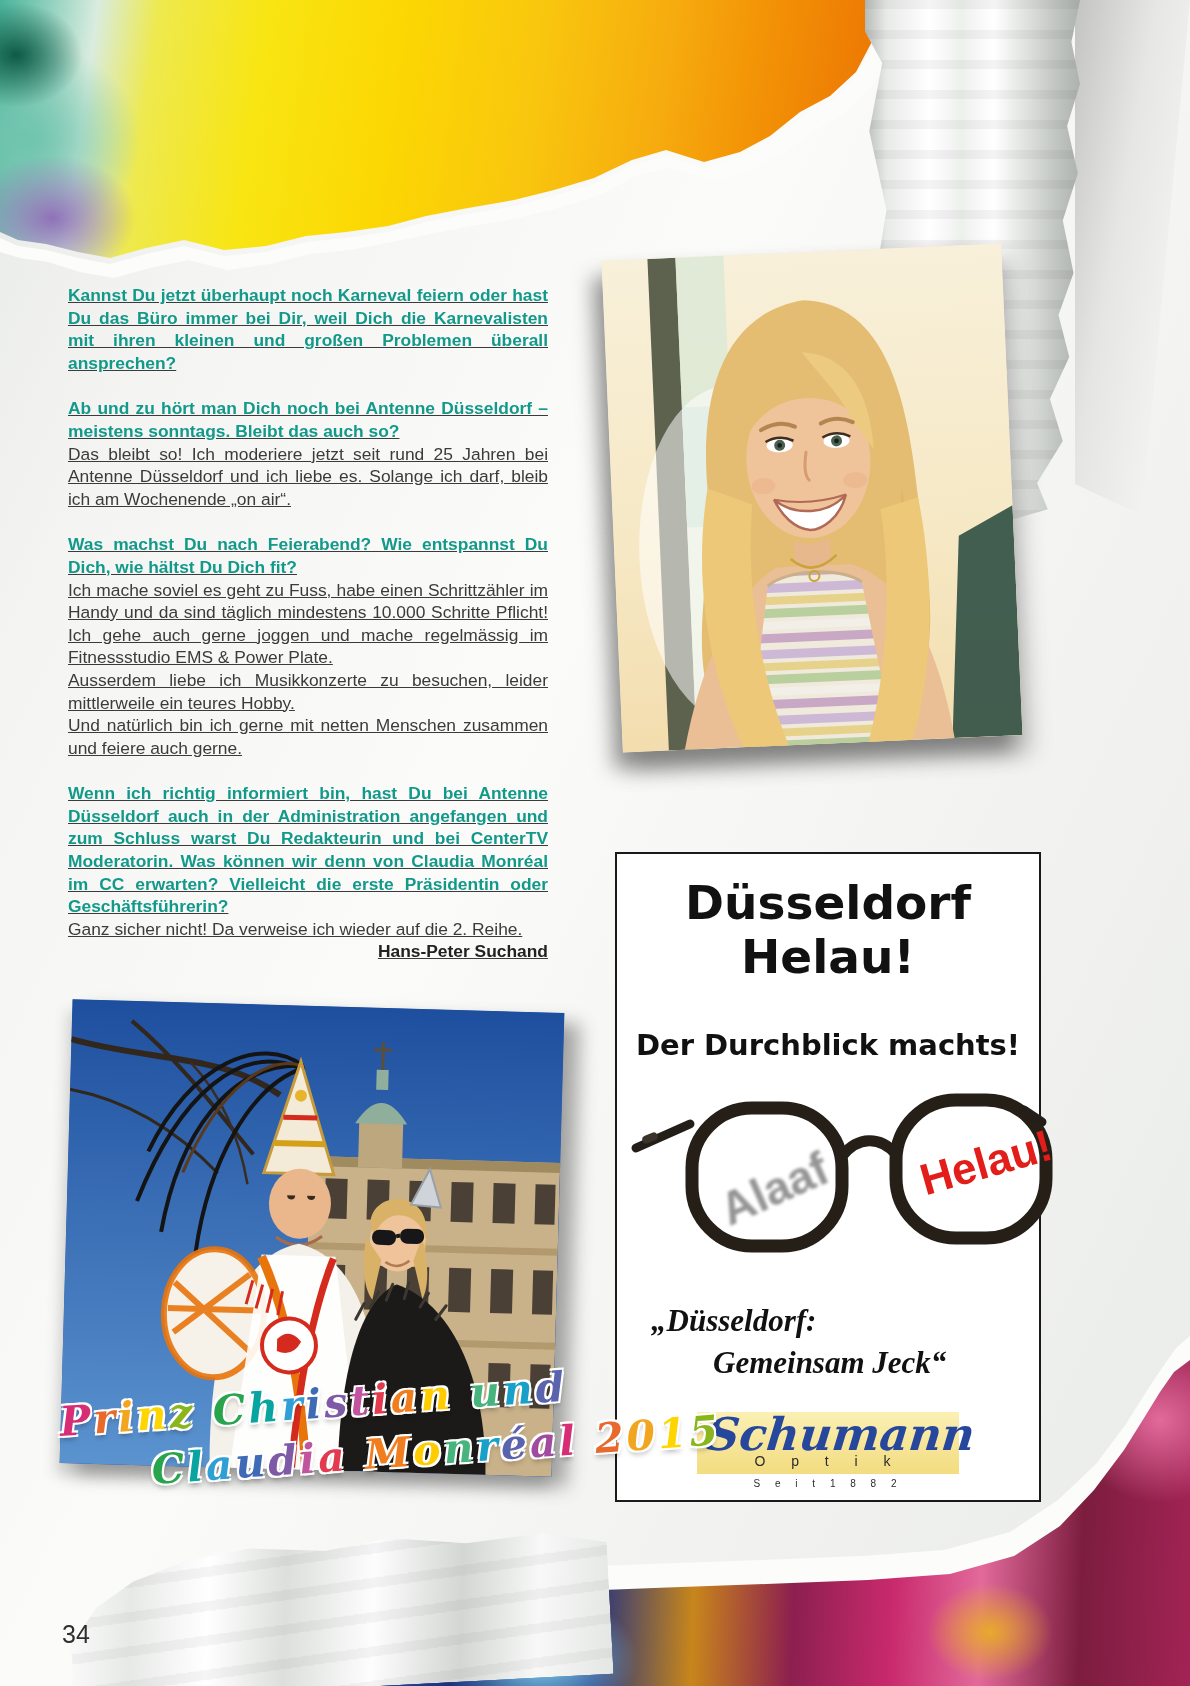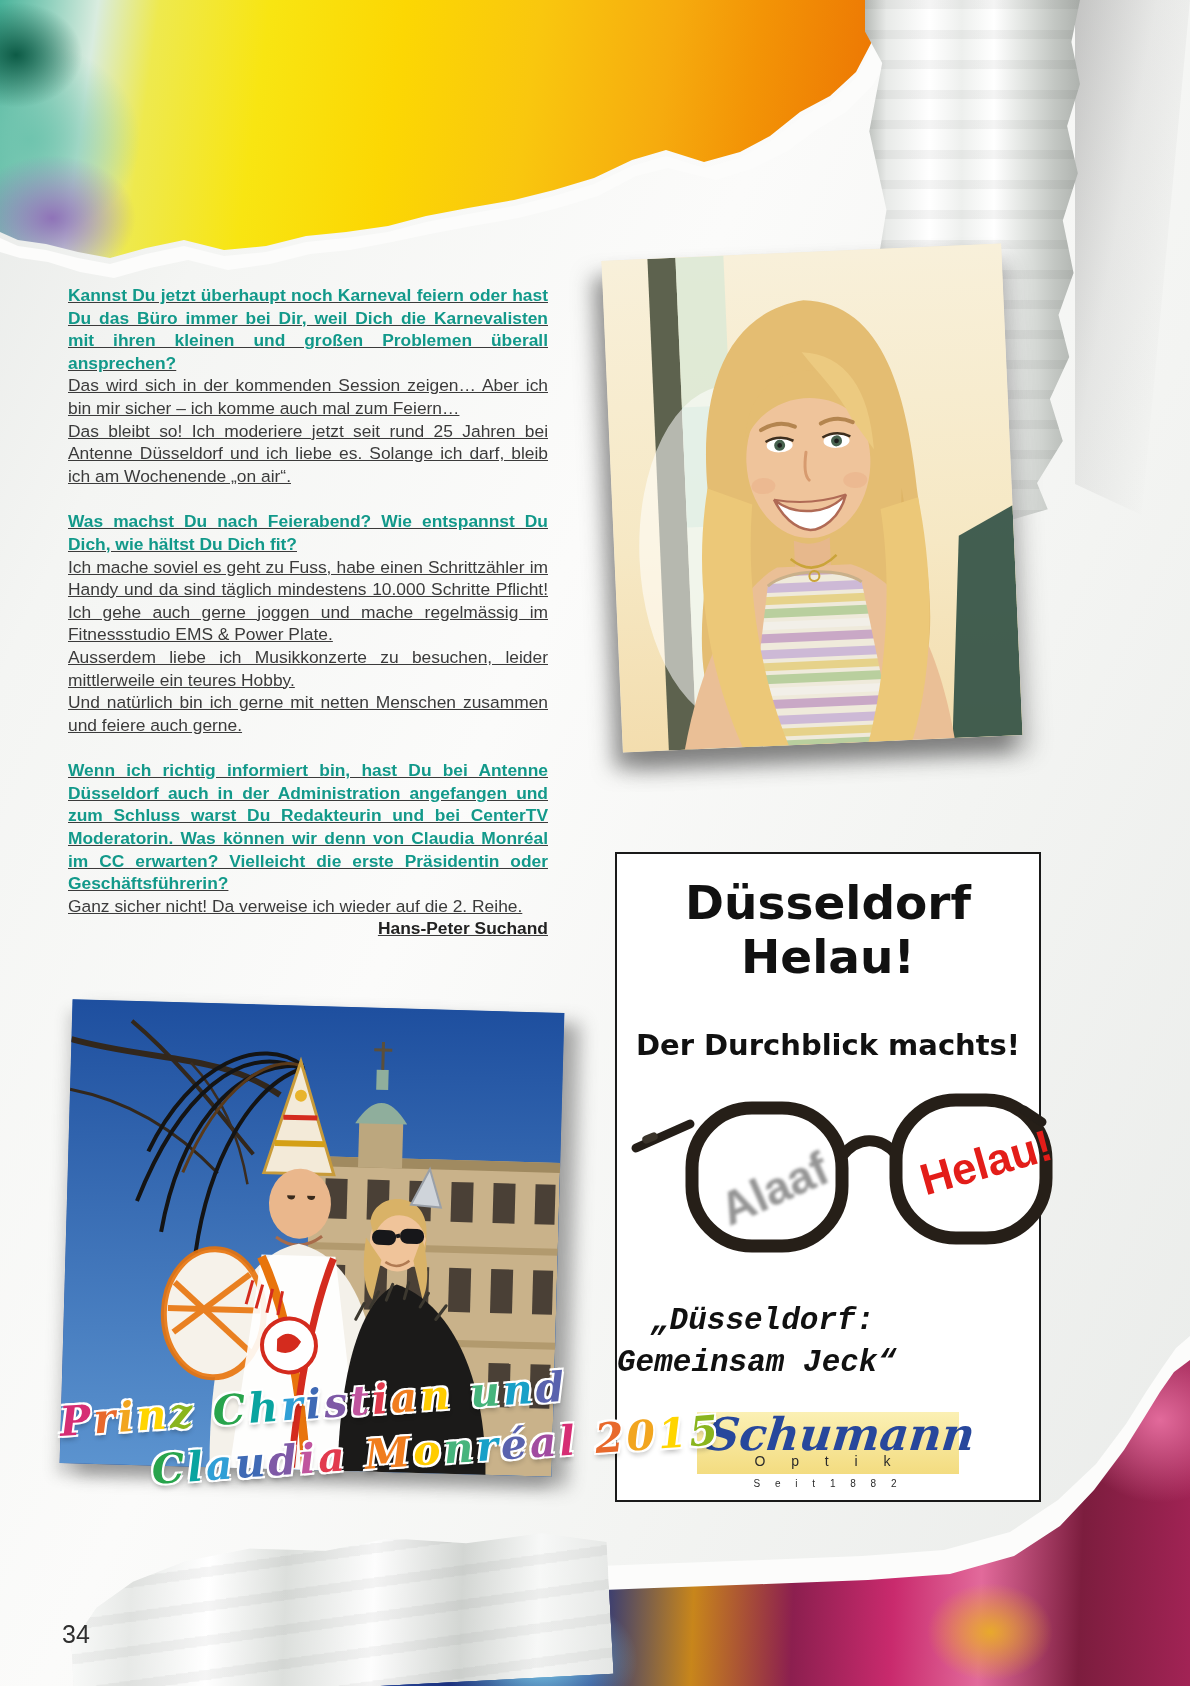--- a/index.html
+++ b/index.html
@@ -101,24 +101,24 @@
   .ad-box{
     left:615px;top:852px;width:426px;height:650px;z-index:6;
     background:#ffffff;border:2px solid #1a1a1a;box-sizing:border-box;
     display:flex;flex-direction:column;align-items:center;
   }
   .ad-title{font-family:"DejaVu Sans",sans-serif;font-weight:bold;font-size:47px;
     line-height:54px;color:#111;text-align:center;margin-top:22px;}
   .ad-slogan{font-family:"DejaVu Sans",sans-serif;font-weight:bold;
     font-size:29px;color:#111;margin-top:44px;}
   .ad-glasses{margin-top:20px;width:396px;height:186px;}
-  .ad-tagline{align-self:flex-start;margin-top:32px;font-family:Liberation Mono, monospace;
+  .ad-tagline{align-self:flex-start;margin-top:32px;font-family:Liberation Serif, serif;
     font-weight:bold;font-style:italic;font-size:31px;line-height:42px;color:#111;}
   .ad-tagline .t1{padding-left:34px;}
-  .ad-tagline .t2{}
+  .ad-tagline .t2{padding-left:96px;}
   .logo-box{margin-top:28px;width:262px;box-sizing:border-box;padding:0 10px 5px;
     background:linear-gradient(180deg,#fbf0b4,#f3dc80);text-align:center;}
   .brand{font-family:"DejaVu Serif",serif;font-style:italic;font-weight:bold;
     font-size:45px;line-height:46px;color:#27479c;transform:skewX(-6deg);}
   .brand-sub{font-size:14px;letter-spacing:11px;color:#2b2b2b;margin-top:-5px;}
   .brand-since{font-size:10px;letter-spacing:6px;color:#2b2b2b;margin-top:4px;}
   .ad-address{margin-top:14px;text-align:center;font-size:17.5px;line-height:23px;color:#565656;}
 
   
   .page-number{left:62px;top:1620px;z-index:8;font-size:25px;color:#2f2f2f;}
@@ -132,21 +132,21 @@
   <div class="abs top-fringe"></div>
   <div class="abs top-roll-shadow"></div>
   <div class="abs top-roll"></div>
 
   <div class="abs bottom-fringe"></div>
   <div class="abs bottom-paint"></div>
   <div class="abs bottom-curl"></div>
 
   <div class="abs interview">
     <p class="q first">Kannst Du jetzt überhaupt noch Karneval feiern oder hast Du das Büro immer bei Dir, weil Dich die Karnevalisten mit ihren kleinen und großen Problemen überall ansprechen?</p>
-    <p>Das wird sich in der kommenden Session zeigen… Aber ich bin mir sicher – ich  komme auch mal zum Feiern…</p>
+    <p class="q">Ab und zu hört man Dich noch bei Antenne Düsseldorf – meistens sonntags. Bleibt das auch so?</p>
     <p>Das bleibt so! Ich moderiere jetzt seit rund 25 Jahren bei Antenne Düsseldorf und ich liebe es. Solange ich darf, bleib ich am Wochenende „on air“.</p>
     <p class="q">Was machst Du nach Feierabend? Wie entspannst Du Dich, wie hältst Du Dich fit?</p>
     <p>Ich mache soviel es geht zu Fuss, habe einen Schrittzähler im Handy und da sind täglich mindestens 10.000 Schritte Pflicht! Ich gehe auch gerne joggen und mache regelmässig im Fitnessstudio EMS &amp; Power Plate.</p>
     <p>Ausserdem liebe ich Musikkonzerte zu besuchen, leider mittlerweile ein teures Hobby.</p>
     <p>Und natürlich bin ich gerne mit netten Menschen zusammen und feiere auch gerne.</p>
     <p class="q">Wenn ich richtig informiert bin, hast Du bei Antenne Düsseldorf auch in der Administration angefangen und zum Schluss warst Du Redakteurin und bei CenterTV Moderatorin. Was können wir denn von Claudia Monréal im CC erwarten? Vielleicht die erste Präsidentin oder Geschäftsführerin?</p>
     <p>Ganz sicher nicht! Da verweise ich wieder auf die 2. Reihe.</p>
     <p class="byline">Hans-Peter Suchand</p>
   </div>
 

